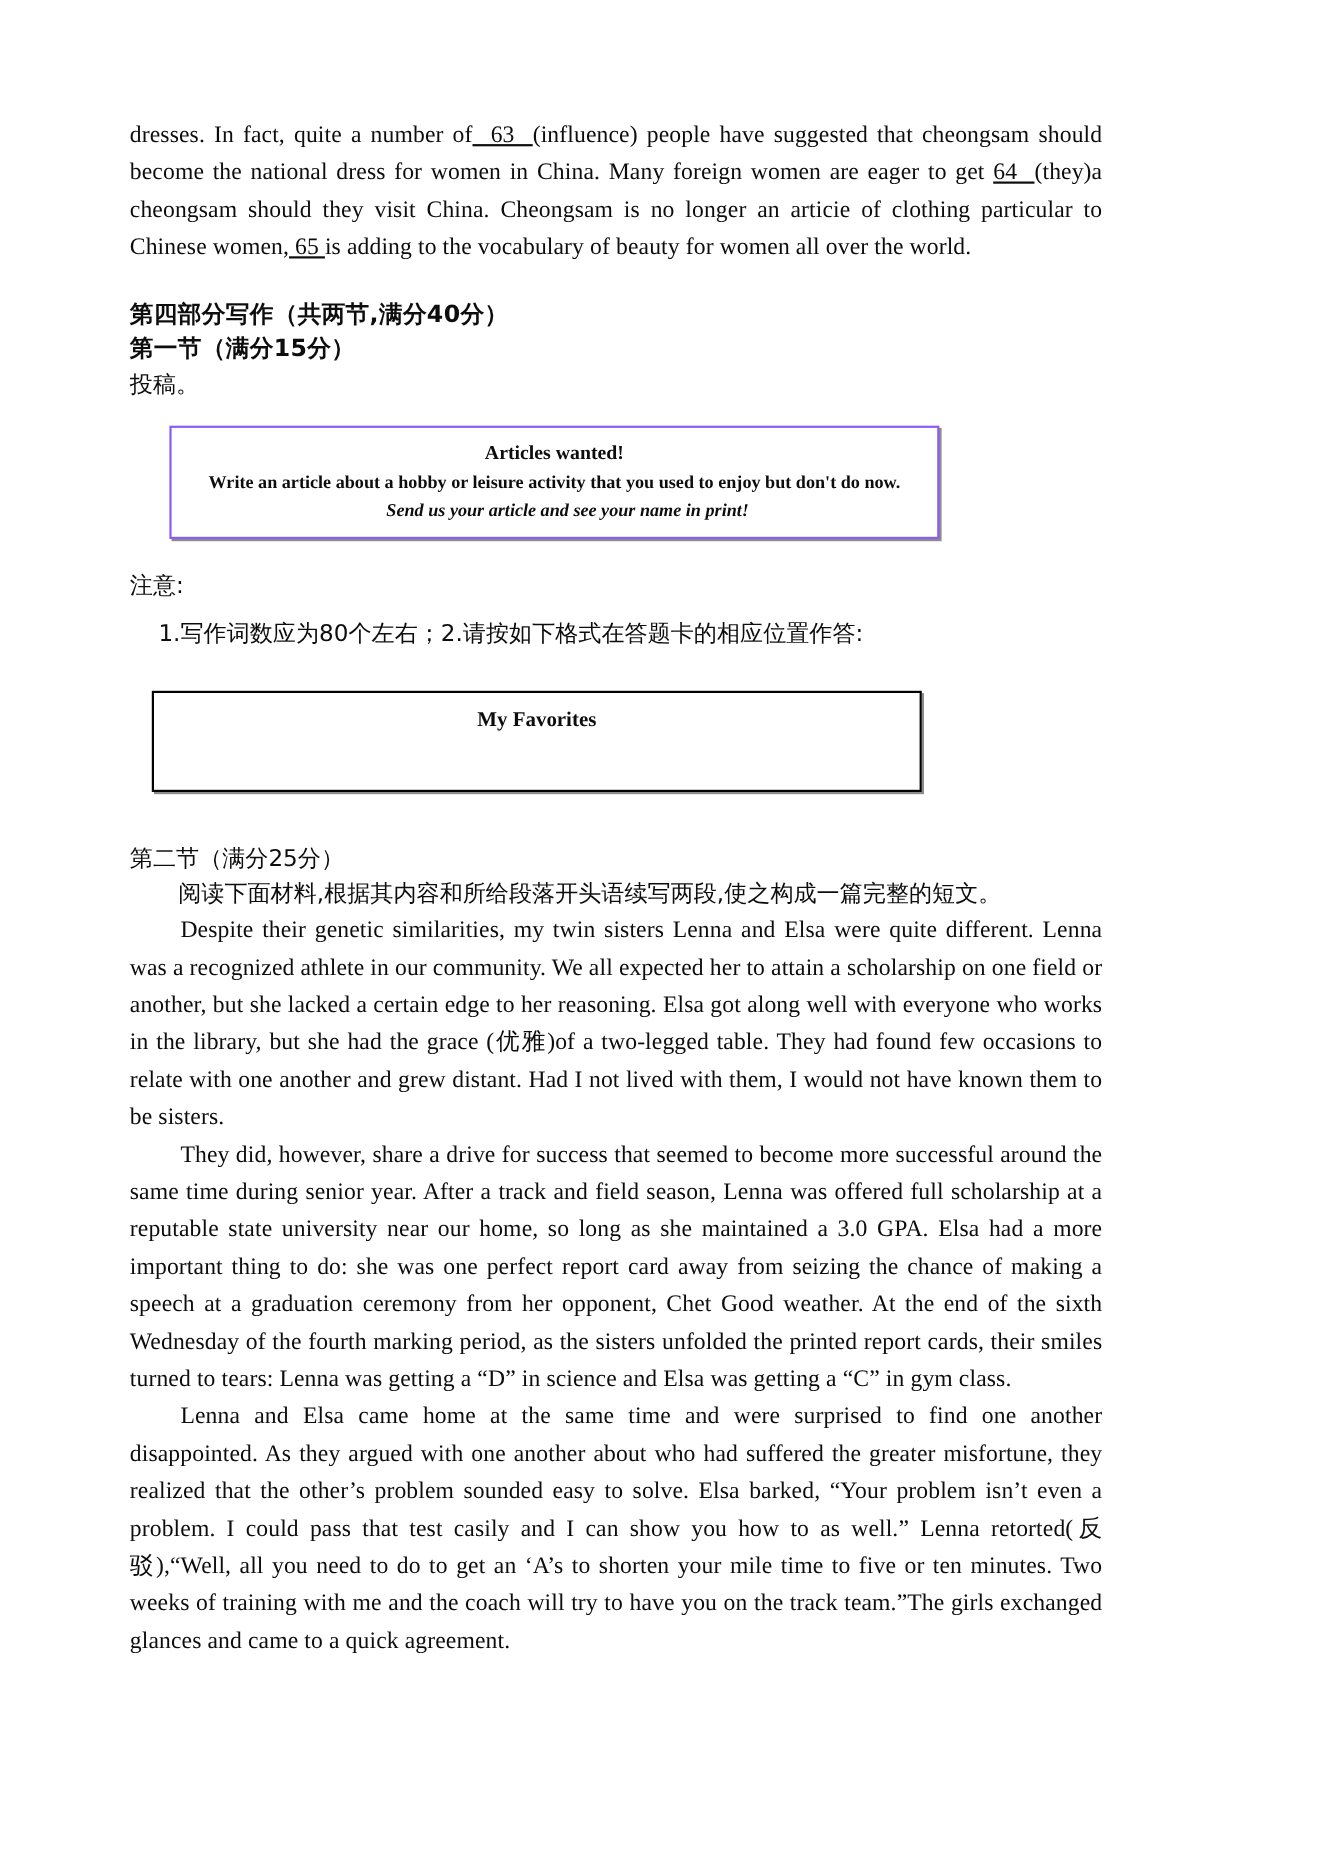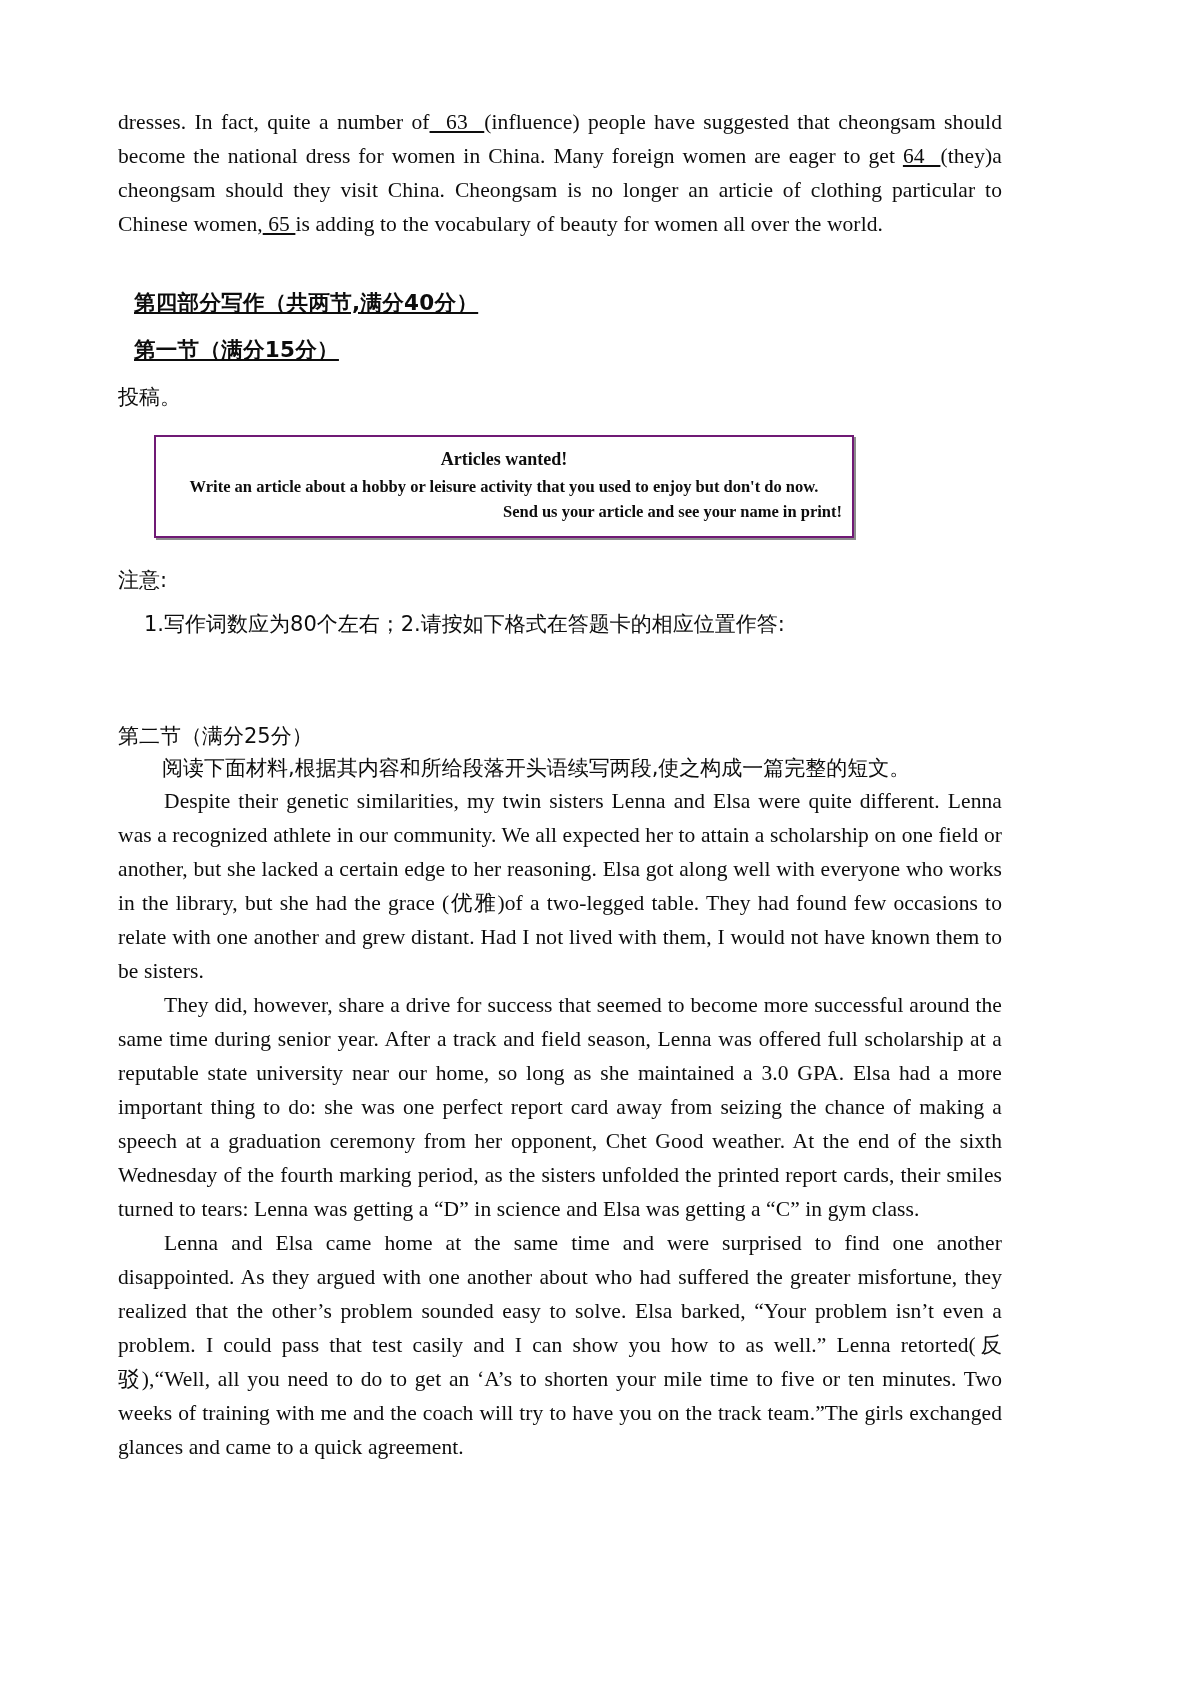--- a/index.html
+++ b/index.html
@@ -46,23 +46,22 @@
     font-family: "DejaVu Sans", "Liberation Sans", sans-serif;
     font-size: 21px;
     line-height: 32px;
     margin: 0;
   }
   .cn-bold {
     font-family: "DejaVu Sans", "Liberation Sans", sans-serif;
     font-weight: bold;
     font-size: 21.5px;
     line-height: 31px;
-    margin: 16px;
+    margin: 0;
     letter-spacing: 0.3px;
-    text-decoration: underline;
   }
   .cn-indent { text-indent: 44px; }
   .cn-indent-sm { text-indent: 26px; }
 
   .blank-u {
     text-decoration: underline;
     white-space: pre;
   }
 
   
@@ -70,40 +69,41 @@
   .sp-22 { height: 22px; }
   .sp-26 { height: 26px; }
   .sp-30 { height: 30px; }
   .sp-36 { height: 36px; }
   .sp-44 { height: 44px; }
 
   
   .ad-box {
     margin-left: 36px;
     width: 700px;
-    border: 2px solid #701a75;
+    border: 2px solid #8b5cf6;
     box-sizing: border-box;
     padding: 10px 10px 12px 10px;
     font-family: "Liberation Serif", "DejaVu Serif", serif;
     font-weight: bold;
     font-size: 16.5px;
     line-height: 25px;
     box-shadow: 2px 2px 0 rgba(0,0,0,0.45);
   }
   .ad-title {
     text-align: center;
     font-size: 18px;
     margin-bottom: 2px;
   }
   .ad-line {
     text-align: center;
   }
   .ad-line.left-ish {
-    text-align: right;
+    text-align: center;
     padding-left: 24px;
+    font-style: italic;
   }
 
   
   .answer-box {
     margin-left: 20px;
     width: 700px;
     height: 92px;
     border: 2px solid #000;
     box-sizing: border-box;
     padding-top: 14px;
@@ -145,20 +145,23 @@
     </div>
 
     <div class="sp-26"></div>
 
     <p class="cn">注意:</p>
     <div class="sp-12"></div>
     <p class="cn cn-indent-sm">1.写作词数应为80个左右；2.请按如下格式在答题卡的相应位置作答:</p>
 
     <div class="sp-36"></div>
 
+    <div class="answer-box">
+      <div class="answer-title">My Favorites</div>
+    </div>
 
     <div class="sp-44"></div>
 
     <p class="cn">第二节（满分25分）</p>
     <p class="cn cn-indent">阅读下面材料,根据其内容和所给段落开头语续写两段,使之构成一篇完整的短文。</p>
 
     <p class="para-en indent-en">Despite their genetic similarities, my twin sisters Lenna and Elsa were quite different. Lenna was a recognized athlete in our community. We all expected her to attain a scholarship on one field or another, but she lacked a certain edge to her reasoning. Elsa got along well with everyone who works in the library, but she had the grace (优雅)of a two-legged table. They had found few occasions to relate with one another and grew distant. Had I not lived with them, I would not have known them to be sisters.</p>
     <p class="para-en indent-en">They did, however, share a drive for success that seemed to become more successful around the same time during senior year. After a track and field season, Lenna was offered full scholarship at a reputable state university near our home, so long as she maintained a 3.0 GPA. Elsa had a more important thing to do: she was one perfect report card away from seizing the chance of making a speech at a graduation ceremony from her opponent, Chet Good weather. At the end of the sixth Wednesday of the fourth marking period, as the sisters unfolded the printed report cards, their smiles turned to tears: Lenna was getting a “D” in science and Elsa was getting a “C” in gym class.</p>
     <p class="para-en indent-en">Lenna and Elsa came home at the same time and were surprised to find one another disappointed. As they argued with one another about who had suffered the greater misfortune, they realized that the other’s problem sounded easy to solve. Elsa barked, “Your problem isn’t even a problem. I could pass that test casily and I can show you how to as well.” Lenna retorted(反驳),“Well, all you need to do to get an ‘A’s to shorten your mile time to five or ten minutes. Two weeks of training with me and the coach will try to have you on the track team.”The girls exchanged glances and came to a quick agreement.</p>
 

